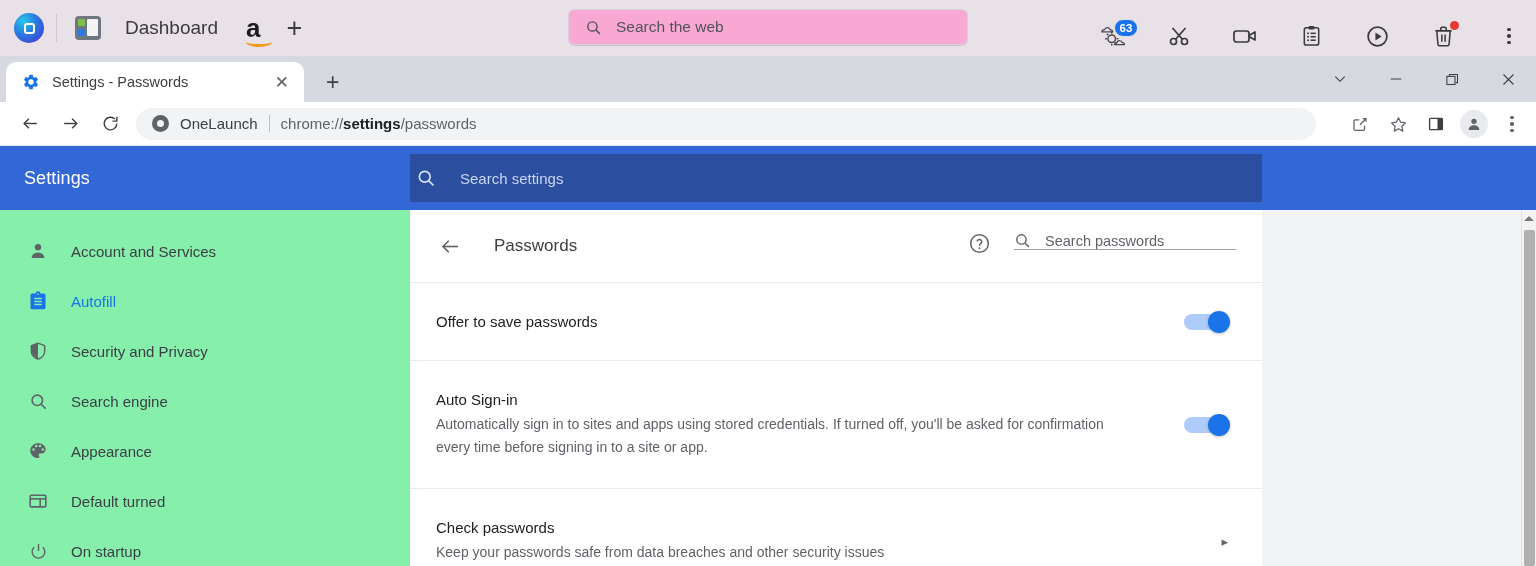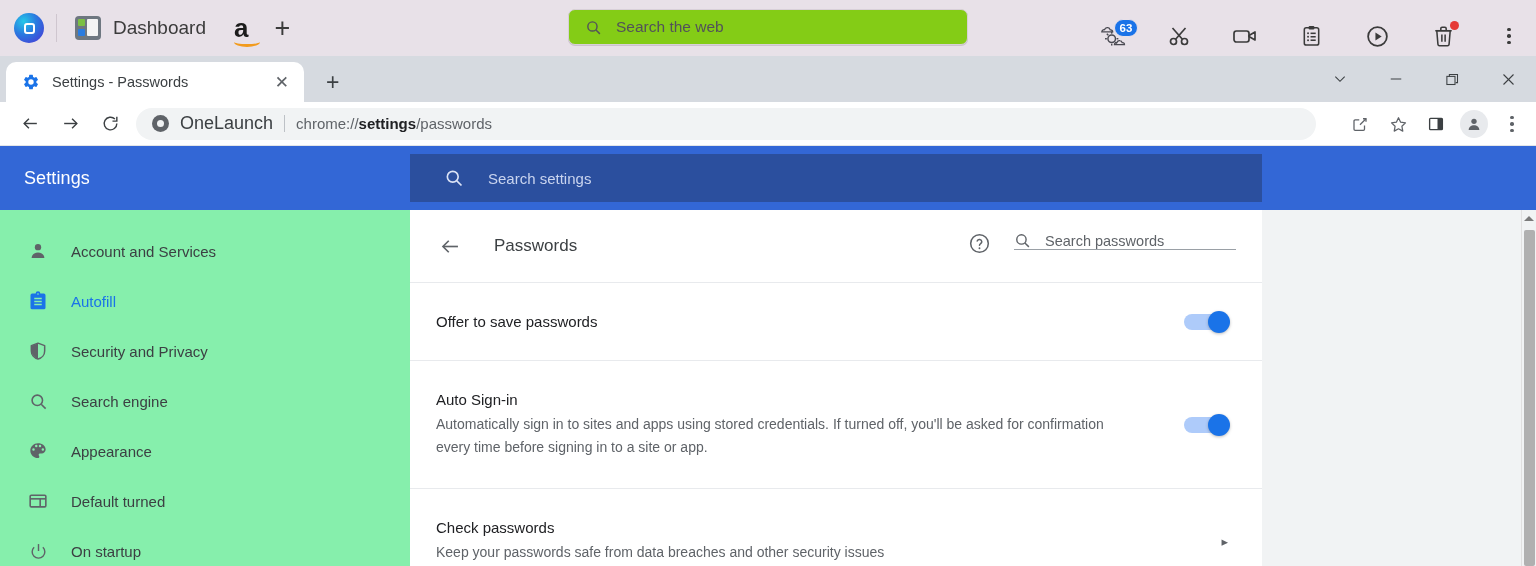--- a/index.html
+++ b/index.html
@@ -27,21 +27,21 @@
   }
   .dock-logo i {
     width: 11px; height: 11px; border: 2.6px solid #fff; border-radius: 3px;
     display: block;
   }
   .dock-sep {
     width: 1px; height: 28px; background: #cfc6cf; margin: 0 12px;
     flex: 0 0 auto;
   }
   .dock-app {
-    display: flex; align-items: center; gap: 12px;
+    display: flex; align-items: center; gap: 24px;
     padding: 2px 6px; flex: 0 0 auto;
   }
   .dash-icon {
     width: 26px; height: 24px; border-radius: 4px; background: #6e7780;
     position: relative; flex: 0 0 auto;
   }
   .dash-icon .q1 { position:absolute; left:3px; top:3px; width:7px; height:7px; background:#7bc043; border-radius:1px;}
   .dash-icon .q2 { position:absolute; left:3px; top:13px; width:7px; height:7px; background:#2a7ce0; border-radius:1px;}
   .dash-icon .q3 { position:absolute; left:12px; top:3px; width:11px; height:17px; background:#f4f4f4; border-radius:1px;}
   .dock-app-label { font-size: 19px; color: #3b3b3b; }
@@ -50,21 +50,21 @@
     margin-left: 22px; position: relative; flex: 0 0 auto;
   }
   .amazon .smile {
     position: absolute; left: 0px; bottom: -9px; width: 26px; height: 10px;
     border-bottom: 3px solid #f29b1d; border-radius: 0 0 50% 50%;
   }
   .dock-plus { font-size: 27px; color: #3b3b3b; margin-left: 26px; font-weight: 300; flex: 0 0 auto;}
   .dock-search {
     position: absolute; left: 568px; top: 9px;
     width: 400px; height: 36px; border-radius: 7px;
-    background: #84cc16; border: 1px solid #d8d0d8;
+    background: #f9a8d4; border: 1px solid #d8d0d8;
     box-shadow: 0 1px 0 #cbc3cb;
     display: flex; align-items: center; gap: 14px; padding: 0 16px;
   }
   .dock-search .lbl { font-size: 15.5px; color: #52525a; }
   .dock-right {
     position: absolute; right: 12px; top: 0; height: 72px;
     display: flex; align-items: center; gap: 36px;
   }
   .dock-ic { position: relative; width: 30px; height: 30px; display:flex; align-items:center; justify-content:center;}
   .badge {
@@ -111,21 +111,21 @@
   .omnibox {
     margin-left: 6px; height: 32px; flex: 0 0 auto; width: 1180px;
     background: #f1f3f4; border-radius: 16px;
     display: flex; align-items: center; padding: 0 16px; gap: 11px;
   }
   .chrome-dot {
     width: 17px; height: 17px; border-radius: 50%; flex: 0 0 auto;
     background: #5f6368; display:flex; align-items:center; justify-content:center;
   }
   .chrome-dot i { width: 7px; height: 7px; background: #f1f3f4; border-radius: 50%; display:block;}
-  .omni-brand { font-size: 18px; color: #3c4043; }
+  .omni-brand { font-size: 15px; color: #3c4043; }
   .omni-divider { width: 1px; height: 17px; background: #bdc1c6; }
   .omni-url { font-size: 15px; color: #5f6368; }
   .omni-url b { color: #202124; font-weight: 700; }
   .toolbar-right {
     position: absolute; right: 8px; top: 0; height: 44px;
     display: flex; align-items: center; gap: 6px;
   }
   .tbtn { width: 32px; height: 32px; display:flex; align-items:center; justify-content:center; color:#5f6368;}
   .avatar-btn {
     width: 28px; height: 28px; border-radius: 50%; background: #e8eaed;
@@ -135,21 +135,21 @@
   
   .page { position: relative; height: 420px; background: #f1f3f4; overflow: hidden; }
   .settings-header {
     height: 64px; background: #3367d6; display: flex; align-items: center;
     position: relative;
   }
   .settings-title { color: #fff; font-size: 18px; margin-left: 24px; letter-spacing: .1px;}
   .settings-search {
     position: absolute; left: 410px; top: 8px;
     width: 852px; height: 48px; background: #2b4f9e;
-    display: flex; align-items: center; gap: 24px; padding: 0 34px;
+    display: flex; align-items: center; gap: 24px; padding: 0 6px;
   }
   .settings-search .lbl { font-size: 15px; color: #c9d4ef; }
 
   .body-area { display: flex; height: 356px; position: relative; }
   .sidebar { width: 410px; background: #86efac; padding-top: 16px; flex: 0 0 auto;}
   .side-item {
     height: 50px; display: flex; align-items: center; gap: 22px;
     padding-left: 27px; color: #3c4043; font-size: 15px;
   }
   .side-item.active { color: #1a73e8; }

